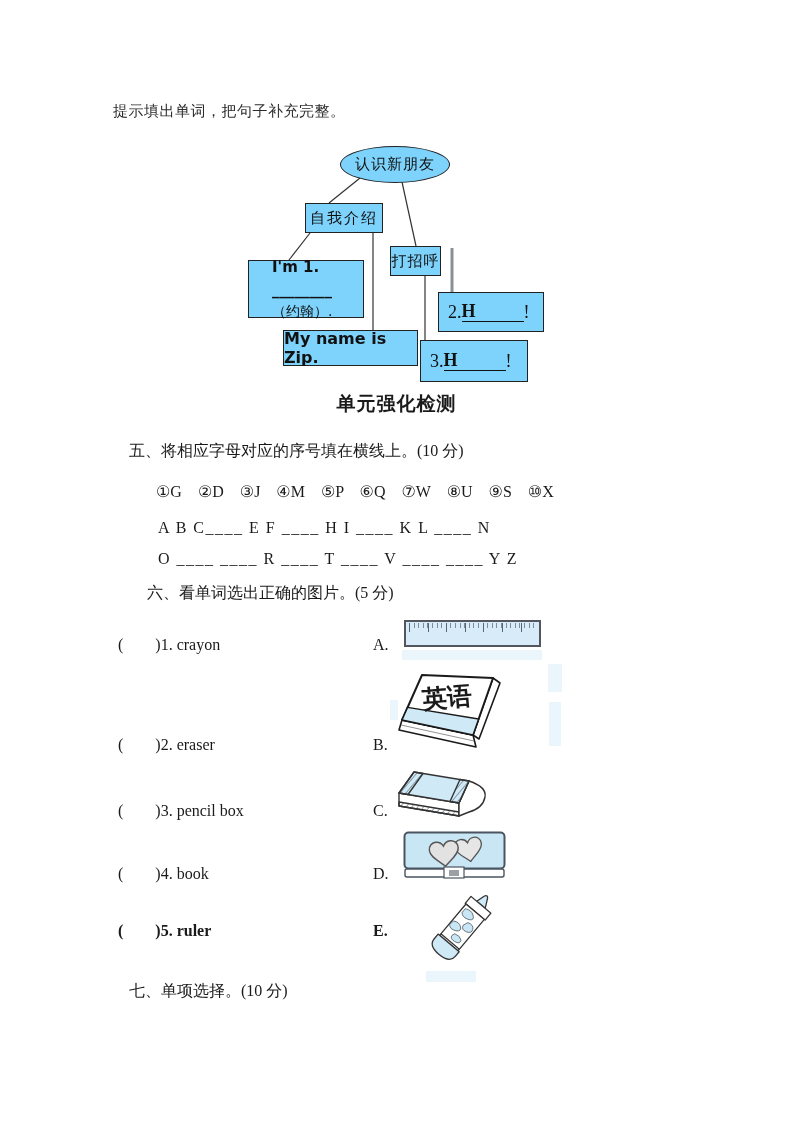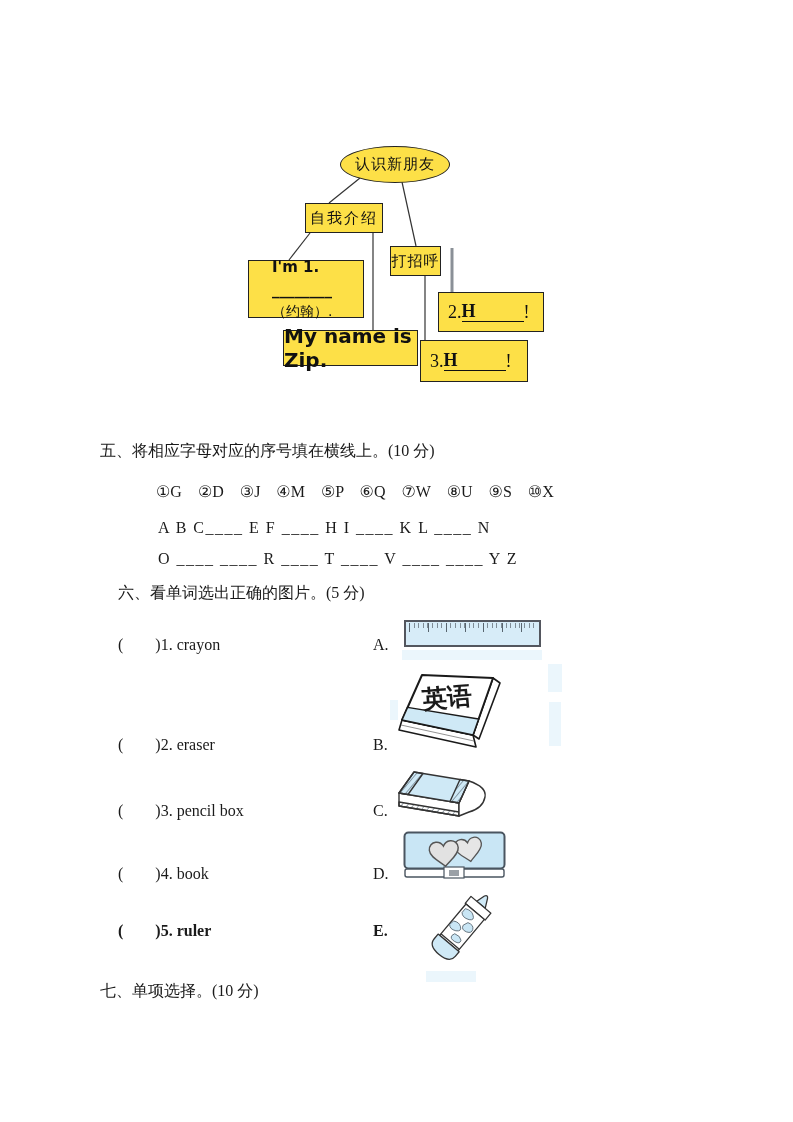--- a/index.html
+++ b/index.html
@@ -7,42 +7,42 @@
           font-family:"Liberation Serif", serif; color:#1a1a1a; overflow:hidden; }
   .abs { position:absolute; }
 
   
   .intro { left:113px; top:102px; font-family:"DejaVu Sans", sans-serif;
            font-size:15px; color:#2b2b2b; letter-spacing:0.5px; }
 
   
   .diagram { left:240px; top:140px; width:330px; height:250px; }
   .dg-lines { position:absolute; left:0; top:0; }
-  .dg-box { position:absolute; border:1px solid #222; background:#fde047; box-sizing:border-box;
+  .dg-box { position:absolute; border:1px solid #222; background:#7dd3fc; box-sizing:border-box;
             font-family:"DejaVu Sans", sans-serif; display:flex; align-items:center;
             justify-content:center; font-size:15px; color:#111; }
   .dg-root { left:100px; top:6px; width:110px; height:37px; border-radius:50%; letter-spacing:1px; }
   .dg-intro { left:65px; top:63px; width:78px; height:30px; letter-spacing:2px; }
   .dg-greet { left:150px; top:106px; width:51px; height:30px; letter-spacing:1px; }
   .dg-im { left:8px; top:120px; width:116px; height:58px; flex-direction:column;
            align-items:flex-start; justify-content:center; padding-left:23px; line-height:1.5; }
   .dg-im .l1 { font-weight:bold; font-size:15px; }
   .dg-im .l2 { font-size:14px; }
-  .dg-zip { left:43px; top:190px; width:135px; height:36px; font-weight:bold; font-size:20px; }
+  .dg-zip { left:43px; top:190px; width:135px; height:36px; font-weight:bold; font-size:16px; }
   .dg-h { font-family:"Liberation Serif", serif; font-size:18px; justify-content:flex-start;
           padding-left:9px; }
   .dg-h2 { left:198px; top:152px; width:106px; height:40px; }
   .dg-h3 { left:180px; top:200px; width:108px; height:42px; }
   .hblank { display:inline-block; width:62px; border-bottom:1.5px solid #111;
             font-weight:bold; line-height:1.05; }
 
   
   .title { left:0; top:391px; width:100%; text-align:center; font-size:19px; font-weight:bold;
            font-family:"DejaVu Sans", sans-serif; letter-spacing:1px; }
-  .sec-h { font-size:16px; left:100px; }
+  .sec-h { font-size:16px; left:129px; }
   .h5 { top:441px; }
   .h6 { top:583px;margin-left:18px; }
   .h7 { top:981px; }
   .opt-line { left:156px; top:482px; font-size:16px; white-space:pre; }
   .letters { left:158px; font-size:16px; white-space:pre; letter-spacing:1.5px; }
   .r1 { top:519px; }
   .r2 { top:550px; }
 
   
   .q-label { left:118px; font-size:16px; white-space:pre; }
@@ -64,20 +64,21 @@
   .cr { left:416px; top:883px; }
 
   
   .art { position:absolute; background:#dbeefa; opacity:0.55; }
 </style>
 </head>
 <body>
 
 <div class="page">
 
+  <div class="abs intro">提示填出单词，把句子补充完整。</div>
 
   <div class="abs diagram">
     <svg class="dg-lines" width="330" height="250" viewBox="0 0 330 250">
       <line x1="120" y1="38" x2="89" y2="63" stroke="#333" stroke-width="1.2"></line>
       <line x1="162" y1="42" x2="176" y2="106" stroke="#333" stroke-width="1.2"></line>
       <line x1="70" y1="93" x2="49" y2="120" stroke="#333" stroke-width="1.2"></line>
       <line x1="133" y1="93" x2="133" y2="191" stroke="#333" stroke-width="1.2"></line>
       <line x1="185" y1="136" x2="185" y2="201" stroke="#333" stroke-width="1.2"></line>
       <line x1="212" y1="108" x2="212" y2="153" stroke="#8a9097" stroke-width="3"></line>
     </svg>
@@ -94,20 +95,21 @@
         <span class="hblank">H</span>
         <span>!</span>
     </div>
     <div class="dg-box dg-h dg-h3">
       <span>3.</span>
         <span class="hblank">H</span>
         <span>!</span>
     </div>
   </div>
 
+  <div class="abs title">单元强化检测</div>
 
   <div class="abs sec-h h5">五、将相应字母对应的序号填在横线上。(10 分)</div>
   <div class="abs opt-line">①G　②D　③J　④M　⑤P　⑥Q　⑦W　⑧U　⑨S　⑩X</div>
   <div class="abs letters r1">A B C____ E F ____ H I ____ K L ____ N</div>
   <div class="abs letters r2">O ____ ____ R ____ T ____ V ____ ____ Y Z</div>
 
   <div class="abs sec-h h6">六、看单词选出正确的图片。(5 分)</div>
 
   <div class="abs q-label t1">(        )1. crayon</div>
   <div class="abs q-opt t1">A.</div>

